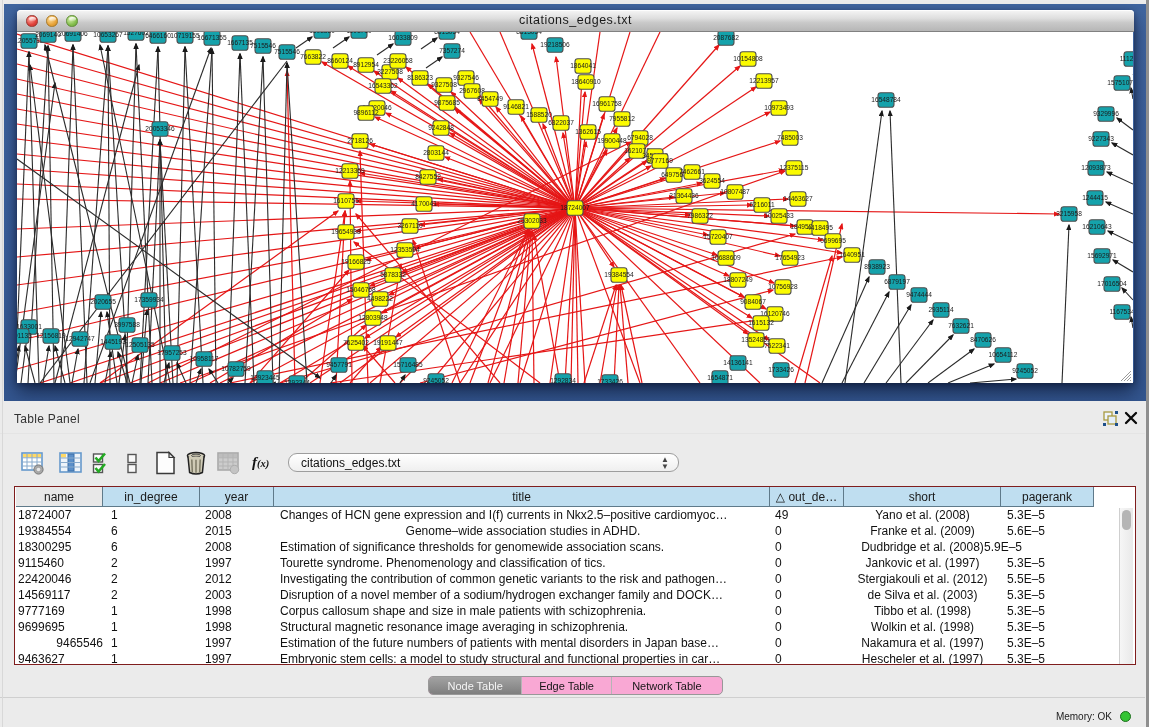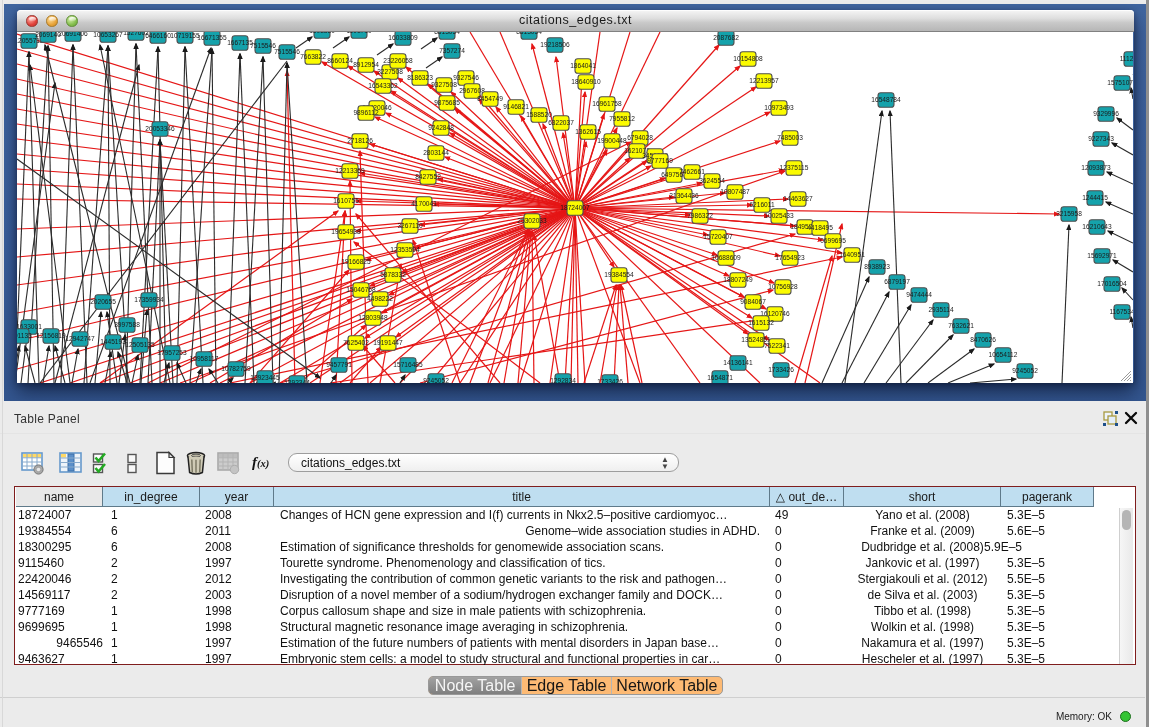--- a/index.html
+++ b/index.html
@@ -17,21 +17,21 @@
 #combo{position:absolute;left:288px;top:52px;width:391px;height:19px;border:1px solid #9d9d9d;border-radius:9px;background:linear-gradient(180deg,#ffffff,#efefef);font-size:12px;color:#111;line-height:18px;padding-left:12px}
 #combo .ar{position:absolute;right:9px;top:2px;font-size:8px;color:#444;line-height:7px}
 #tblwrap{position:absolute;left:14px;top:85px;width:1122px;height:179px;border:1px solid #7f1d1d;background:#fff}
 #tbl{position:absolute;left:1px;top:0;width:1104px;height:178px;overflow:hidden}
 .thead{position:absolute;left:0;top:0;width:1078px;height:20px}
 .th{position:absolute;top:0;height:20px;border-right:1px solid #5f7a8a;border-bottom:1px solid #5f7a8a;font-size:12px;color:#1a1a1a;text-align:center;line-height:20px}
 .tr{position:absolute;left:0;width:1078px;height:16px}
 .td{position:absolute;top:0;height:16px;font-size:12px;color:#111;line-height:16px;white-space:nowrap;overflow:hidden}
 #vsb{position:absolute;right:2px;top:21px;width:14px;height:156px;background:linear-gradient(90deg,#f6f6f6,#e9e9e9);border-left:1px solid #cfcfcf}
 #vsb .thumb{position:absolute;left:2px;top:2px;width:9px;height:20px;border-radius:5px;background:#b5b5b5}
-#tabs{position:absolute;left:428px;top:275px;width:295px;height:19px;border:1px solid #989898;border-radius:5px;background:#fdba74;display:flex;font-size:16px;overflow:hidden}
+#tabs{position:absolute;left:428px;top:275px;width:295px;height:19px;border:1px solid #989898;border-radius:5px;background:#f9a8d4;display:flex;font-size:11px;overflow:hidden}
 #tabs .seg{height:100%;line-height:18px;text-align:center;color:#161616}
 #tabs .sel{background:linear-gradient(180deg,#a2a2a2,#7f7f7f);color:#f5f5f5}
 #statline{position:absolute;left:0;top:295.5px;width:100%;border-top:1px solid #cfcfcf}
 #mem{position:absolute;right:33px;top:310px;font-size:10px;color:#222}
 #memdot{position:absolute;right:14.3px;top:310px;width:11px;height:11px;border-radius:50%;background:#35c435;border:1.5px solid #1d6f1d}
 #redge{position:absolute;right:0;top:0;width:3.5px;height:727px;background:#8f8f8f}
 #ledge{position:absolute;left:1.5px;top:0;width:1px;height:727px;background:#d8d8d8}
 </style></head><body>
 <div id="net">
   <div id="win">
@@ -676,22 +676,22 @@
           <div class="td" style="left:87px;width:97px;text-align:left;padding-left:8px">1</div>
           <div class="td" style="left:184px;width:74px;text-align:left;padding-left:5px">2008</div>
           <div class="td" style="left:258px;width:496px;text-align:left;padding-left:6px">Changes of HCN gene expression and I(f) currents in Nkx2.5–positive cardiomyoc…</div>
           <div class="td" style="left:754px;width:74px;text-align:left;padding-left:5px">49</div>
           <div class="td" style="left:828px;width:157px;text-align:center;padding-left:0px">Yano et al. (2008)</div>
           <div class="td" style="left:985px;width:93px;text-align:left;padding-left:6px">5.3E–5</div>
         </div>
         <div class="tr" style="top:36px">
           <div class="td" style="left:0px;width:87px;text-align:left;padding-left:2px">19384554</div>
           <div class="td" style="left:87px;width:97px;text-align:left;padding-left:8px">6</div>
-          <div class="td" style="left:184px;width:74px;text-align:left;padding-left:5px">2011</div>
-          <div class="td" style="left:248px;width:496px;text-align:right;padding-left:6px">Genome–wide association studies in ADHD.</div>
+          <div class="td" style="left:184px;width:74px;text-align:left;padding-left:5px">2015</div>
+          <div class="td" style="left:256px;width:496px;text-align:center;padding-left:6px">Genome–wide association studies in ADHD.</div>
           <div class="td" style="left:754px;width:74px;text-align:left;padding-left:5px">0</div>
           <div class="td" style="left:828px;width:157px;text-align:center;padding-left:0px">Franke et al. (2009)</div>
           <div class="td" style="left:985px;width:93px;text-align:left;padding-left:6px">5.6E–5</div>
         </div>
         <div class="tr" style="top:52px">
           <div class="td" style="left:0px;width:87px;text-align:left;padding-left:2px">18300295</div>
           <div class="td" style="left:87px;width:97px;text-align:left;padding-left:8px">6</div>
           <div class="td" style="left:184px;width:74px;text-align:left;padding-left:5px">2008</div>
           <div class="td" style="left:258px;width:496px;text-align:left;padding-left:6px">Estimation of significance thresholds for genomewide association scans.</div>
           <div class="td" style="left:754px;width:74px;text-align:left;padding-left:5px">0</div>

